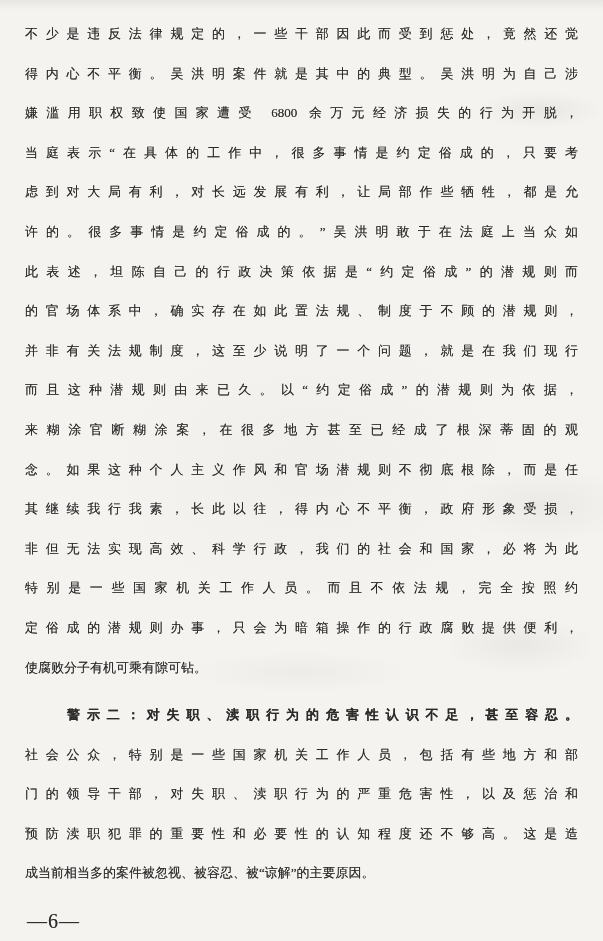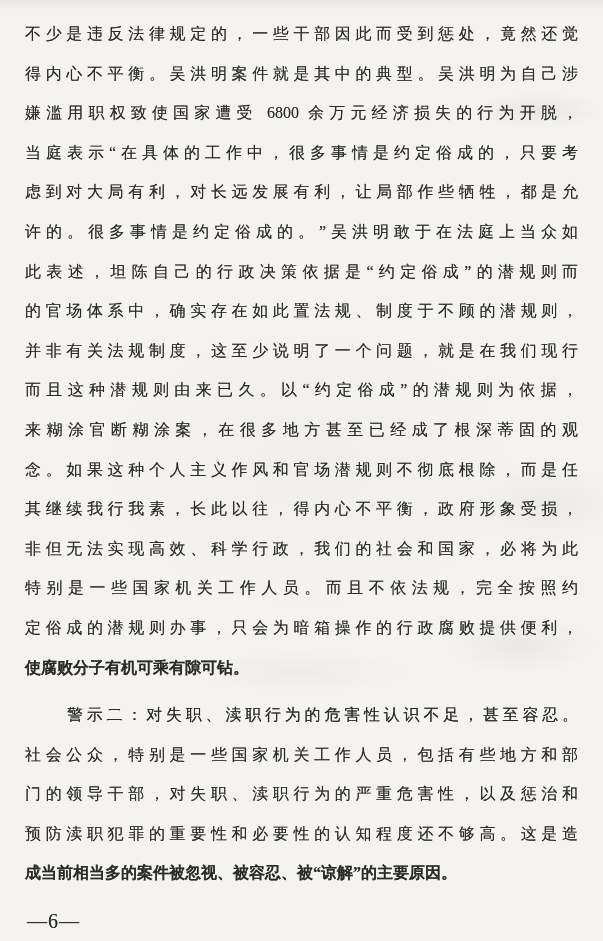--- a/index.html
+++ b/index.html
@@ -36,33 +36,32 @@
     left: 25px;
     top: 14px;
     width: 553px;
   }
   .tline {
     white-space: nowrap;
     text-align: justify;
     text-align-last: justify;
     height: 39.6px;
     line-height: 39.6px;
-    font-size: 16px;
+    font-size: 13px;
     text-shadow: 0 0 0.5px rgba(40,40,40,0.55);
   }
   .tline.para-end {
     text-align: left;
     text-align-last: left;
-    font-weight: bold;
   }
   .tline.indent {
     padding-left: 42px;
   }
   .tline.emphasis {
-    font-weight: normal;
+    font-weight: bold;
     text-shadow: 0 0 0.6px rgba(20,20,20,0.7);
   }
   .paragraph-2 {
     margin-top: 8px;
   }
   .page-number {
     position: absolute;
     left: 27px;
     top: 907px;
     font-size: 20px;

